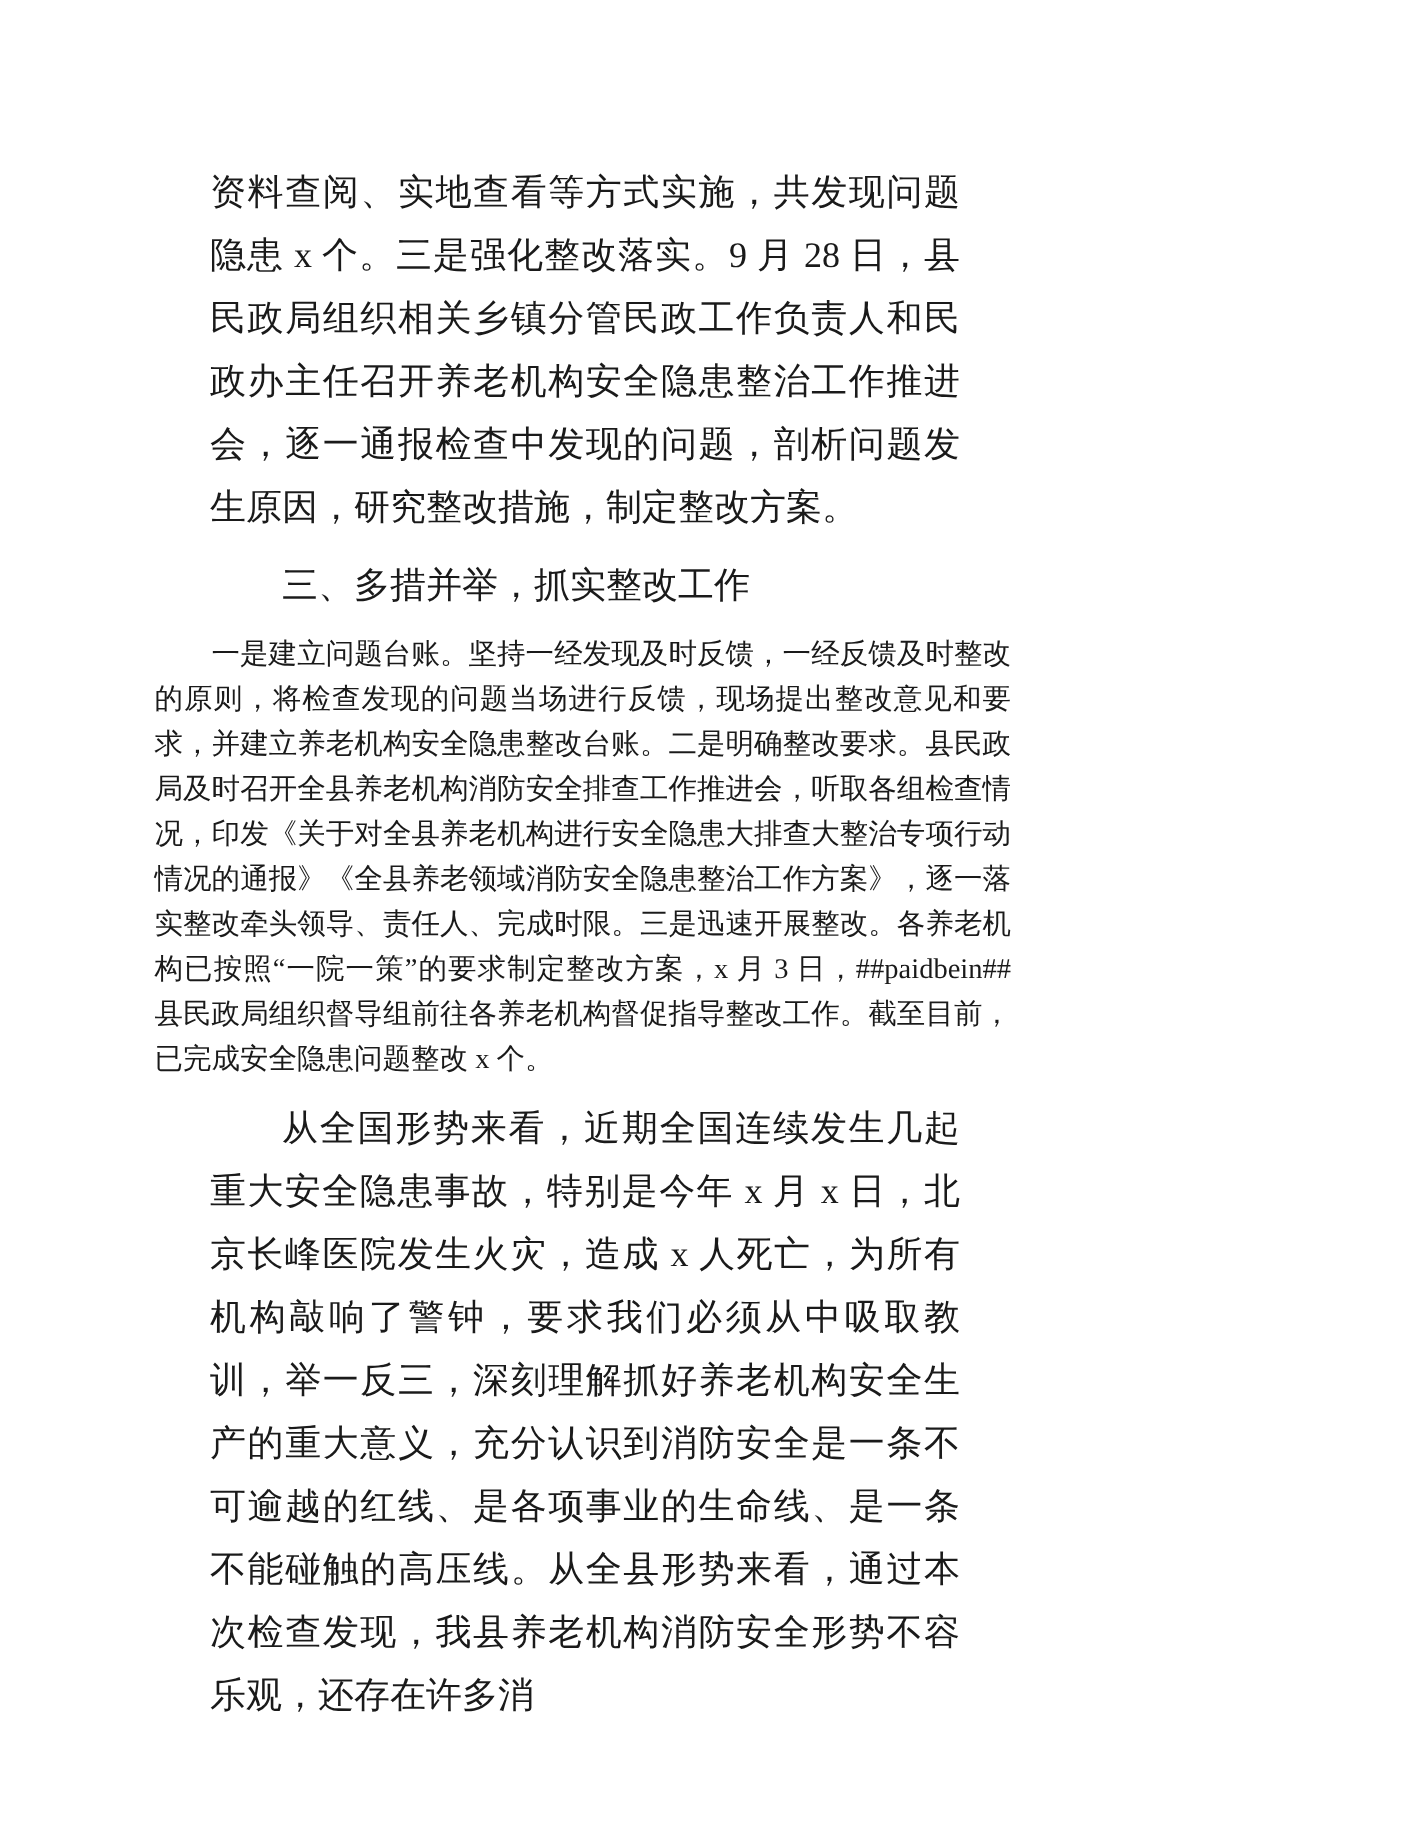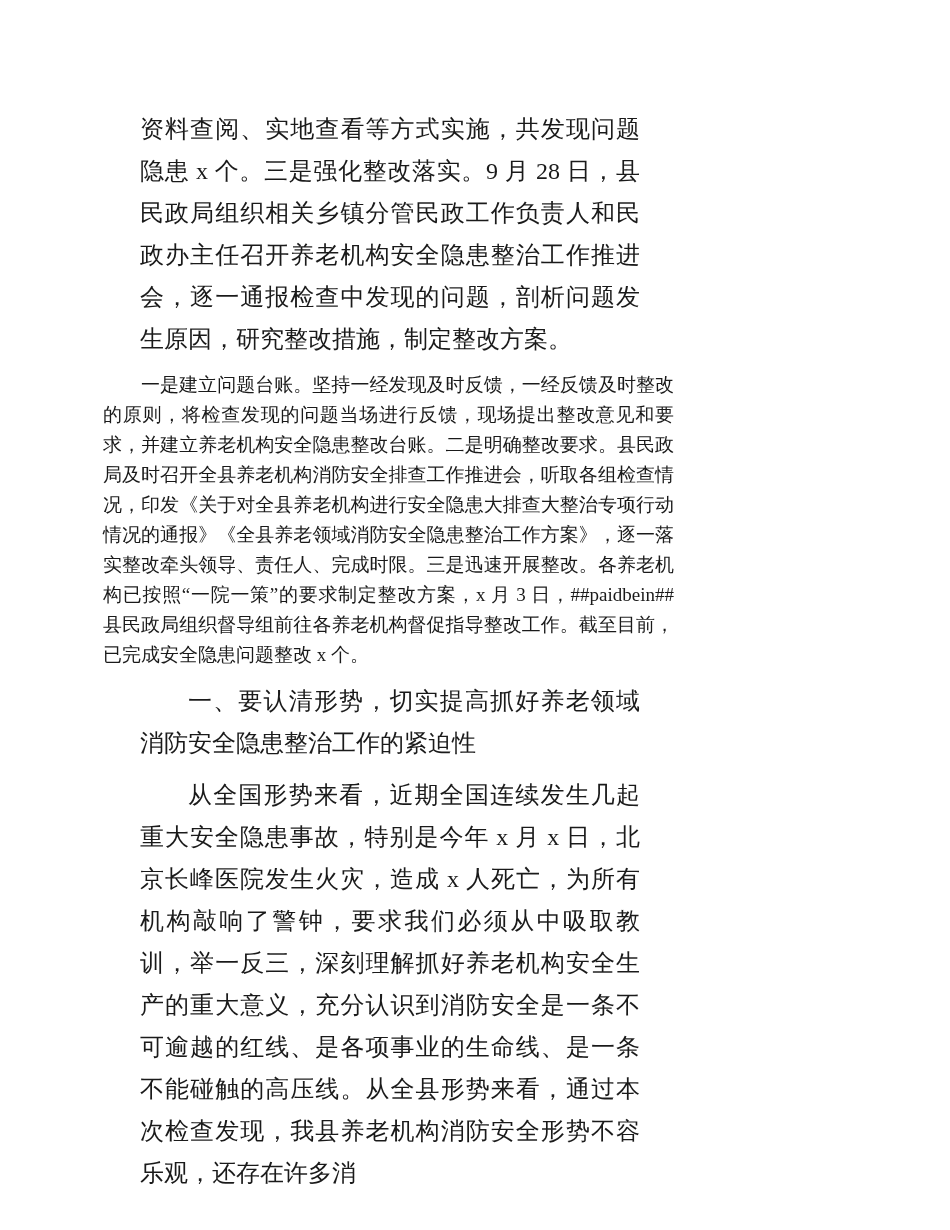--- a/index.html
+++ b/index.html
@@ -48,20 +48,20 @@
     text-indent: 2em;
     margin: 10px 106px 0 103px !important;
   }
 </style>
 </head>
 <body>
 
 <div class="page">
   <p class="para">资料查阅、实地查看等方式实施，共发现问题隐患 x 个。三是强化整改落实。9 月 28 日，县民政局组织相关乡镇分管民政工作负责人和民政办主任召开养老机构安全隐患整治工作推进会，逐一通报检查中发现的问题，剖析问题发生原因，研究整改措施，制定整改方案。</p>
 
+  <p class="heading">三、多措并举，抓实整改工作</p>
 
   <p class="quote">一是建立问题台账。坚持一经发现及时反馈，一经反馈及时整改的原则，将检查发现的问题当场进行反馈，现场提出整改意见和要求，并建立养老机构安全隐患整改台账。二是明确整改要求。县民政局及时召开全县养老机构消防安全排查工作推进会，听取各组检查情况，印发《关于对全县养老机构进行安全隐患大排查大整治专项行动情况的通报》《全县养老领域消防安全隐患整治工作方案》，逐一落实整改牵头领导、责任人、完成时限。三是迅速开展整改。各养老机构已按照“一院一策”的要求制定整改方案，x 月 3 日，##paidbein##县民政局组织督导组前往各养老机构督促指导整改工作。截至目前，已完成安全隐患问题整改 x 个。</p>
 
 
-  <p class="heading">一、要认清形势，切实提高抓好养老领域消防安全隐患整治工作的紧迫性</p>
 
   <p class="para indent">从全国形势来看，近期全国连续发生几起重大安全隐患事故，特别是今年 x 月 x 日，北京长峰医院发生火灾，造成 x 人死亡，为所有机构敲响了警钟，要求我们必须从中吸取教训，举一反三，深刻理解抓好养老机构安全生产的重大意义，充分认识到消防安全是一条不可逾越的红线、是各项事业的生命线、是一条不能碰触的高压线。从全县形势来看，通过本次检查发现，我县养老机构消防安全形势不容乐观，还存在许多消</p>
 </div>
 
 </body></html>

